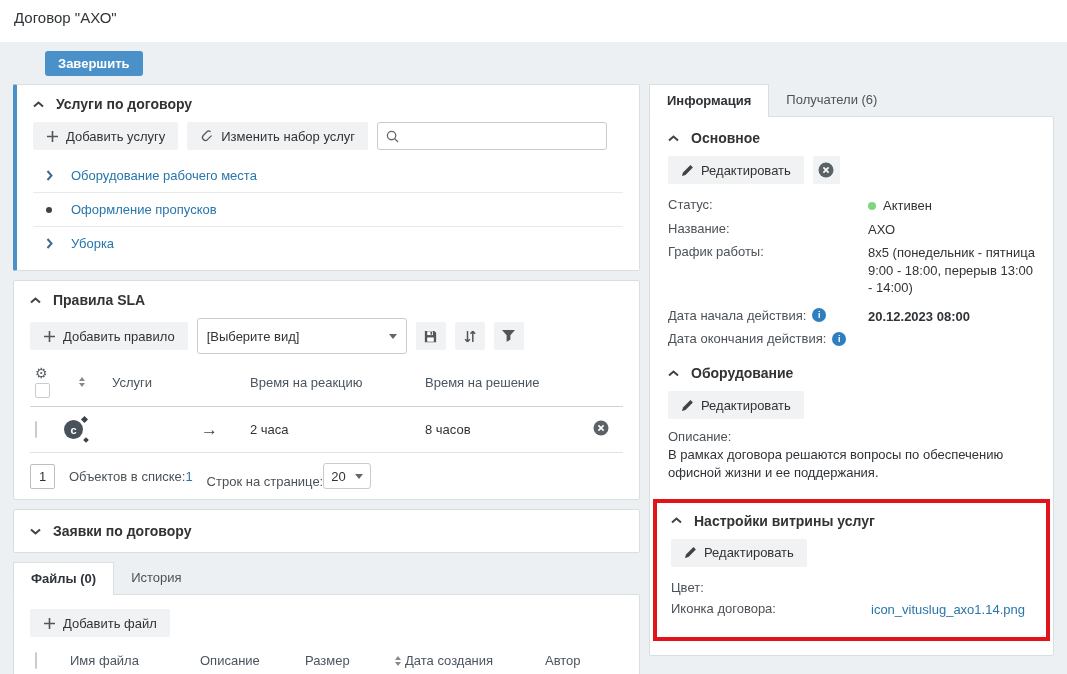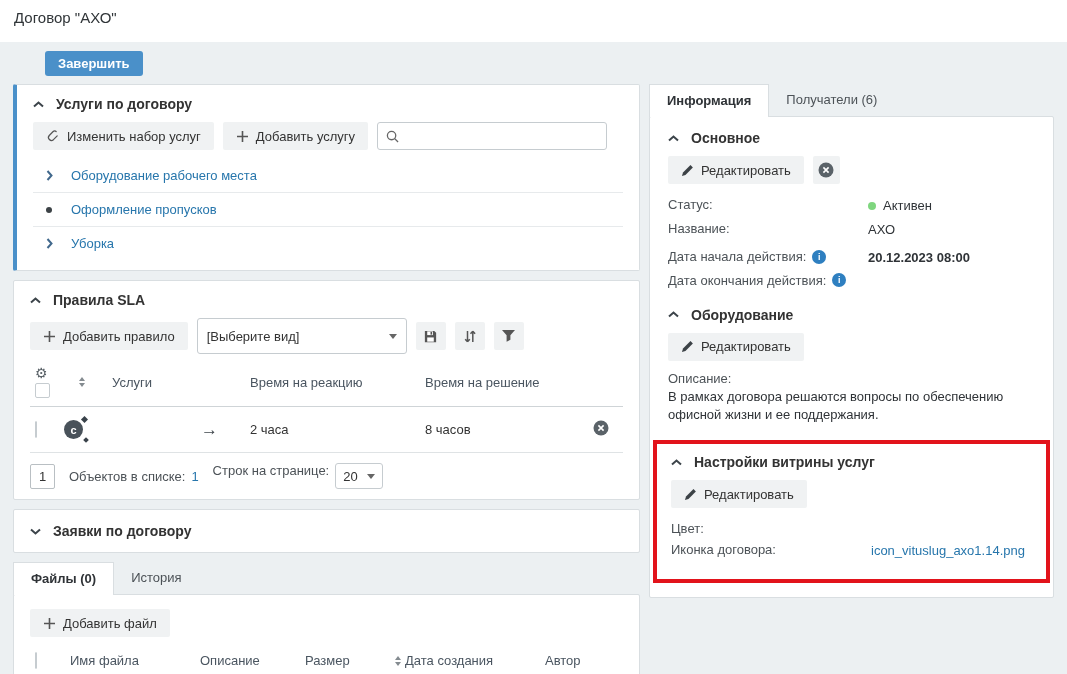--- a/index.html
+++ b/index.html
@@ -75,21 +75,21 @@
   .sp1 { top:-3px; right:-4px; } .sp2 { bottom:-3px; right:-5px; width:4px; height:4px; }
   .arrow-right { font-size:17px; color:#3f464b; line-height:1; }
   .del-btn { background:none; border:none; cursor:pointer; padding:0; display:inline-flex; }
 
   
   .pager { display:flex; align-items:center; gap:14px; margin-top:10px; color:#4c5257; }
   .page-box { width:25px; height:25px; border:1px solid #b9bfc3; border-radius:2px; background:#fff;
               display:inline-flex; align-items:center; justify-content:center; color:#333; cursor:pointer; }
   .count-link { color:#2776ac; }
   .pager-select { width:48px; height:26px; padding:0 7px; }
-  .pager-group { display:flex; align-items:flex-start; gap:6px; }
+  .pager-group { display:flex; align-items:flex-end; gap:0; }
 
   
   .tabs { display:flex; position:relative; z-index:2; }
   .tab { padding:8px 17px 9px; color:#4c5257; cursor:pointer; background:transparent; }
   .tab.active { background:#fff; color:#2f3337; font-weight:700; border:1px solid #d9dee1; border-bottom:none; margin-bottom:-1px; }
   .tab-panel { position:relative; z-index:1; }
 
   
   .files-grid { display:grid; grid-template-columns:40px 130px 105px 90px 150px 1fr; align-items:center; color:#4a5560; }
   .files-head { margin-top:16px; padding-bottom:10px; border-bottom:1px solid #cfd4d7; }
@@ -129,30 +129,30 @@
         <div class="section-head">
           <span class="chev">
             <svg width="11" height="7" viewBox="0 0 11 7">
                 <polyline points="1,5.5 5.5,1.5 10,5.5"></polyline>
               </svg>
           </span>
           <span class="section-title">Услуги по договору</span>
         </div>
         <div class="toolbar">
           <button class="btn">
+            <svg width="13" height="13" viewBox="0 0 13 13">
+                <path d="M6.5 1v11M1 6.5h11" stroke="#555" stroke-width="1.6" fill="none"></path>
+              </svg>
+            <span>Добавить услугу</span>
+          </button>
+          <button class="btn">
             <svg width="14" height="14" viewBox="0 0 16 16">
                 <path d="M11.6 2.9a2.4 2.4 0 0 0-3.4 0L3.7 7.4a3.4 3.4 0 0 0 4.8 4.8l4.3-4.3" fill="none" stroke="#555" stroke-width="1.4" stroke-linecap="round"></path>
               </svg>
             <span>Изменить набор услуг</span>
-          </button>
-          <button class="btn">
-            <svg width="13" height="13" viewBox="0 0 13 13">
-                <path d="M6.5 1v11M1 6.5h11" stroke="#555" stroke-width="1.6" fill="none"></path>
-              </svg>
-            <span>Добавить услугу</span>
           </button>
           <div class="search-box">
             <svg width="13" height="13" viewBox="0 0 14 14">
                 <circle cx="6" cy="6" r="4.5" fill="none" stroke="#666" stroke-width="1.4"></circle>
                 <path d="M9.5 9.5 L13 13" stroke="#666" stroke-width="1.4"></path>
               </svg>
             <input type="text" value="" style="">
           </div>
         </div>
         <div class="svc-list">
@@ -347,20 +347,24 @@
             <span class="field-label">Статус:</span>
             <span class="field-value status-val">
               <span class="dot" style="background:#7fd67f"></span>
               <span>Активен</span>
             </span>
           </div>
           <div class="field-row">
             <span class="field-label">Название:</span>
             <span class="field-value">АХО</span>
           </div>
+          <div class="field-row">
+            <span class="field-label">График работы:</span>
+            <span class="field-value">8x5 (понедельник - пятница 9:00 - 18:00, перерыв 13:00 - 14:00)</span>
+          </div>
           <div class="field-row" style="margin-top:5px">
             <span class="field-label">
               <span>Дата начала действия:</span>
               <span class="info-ic">i</span>
             </span>
             <span class="field-value" style="font-weight:700">20.12.2023 08:00</span>
           </div>
           <div class="field-row">
             <span class="field-label">
               <span>Дата окончания действия:</span>

